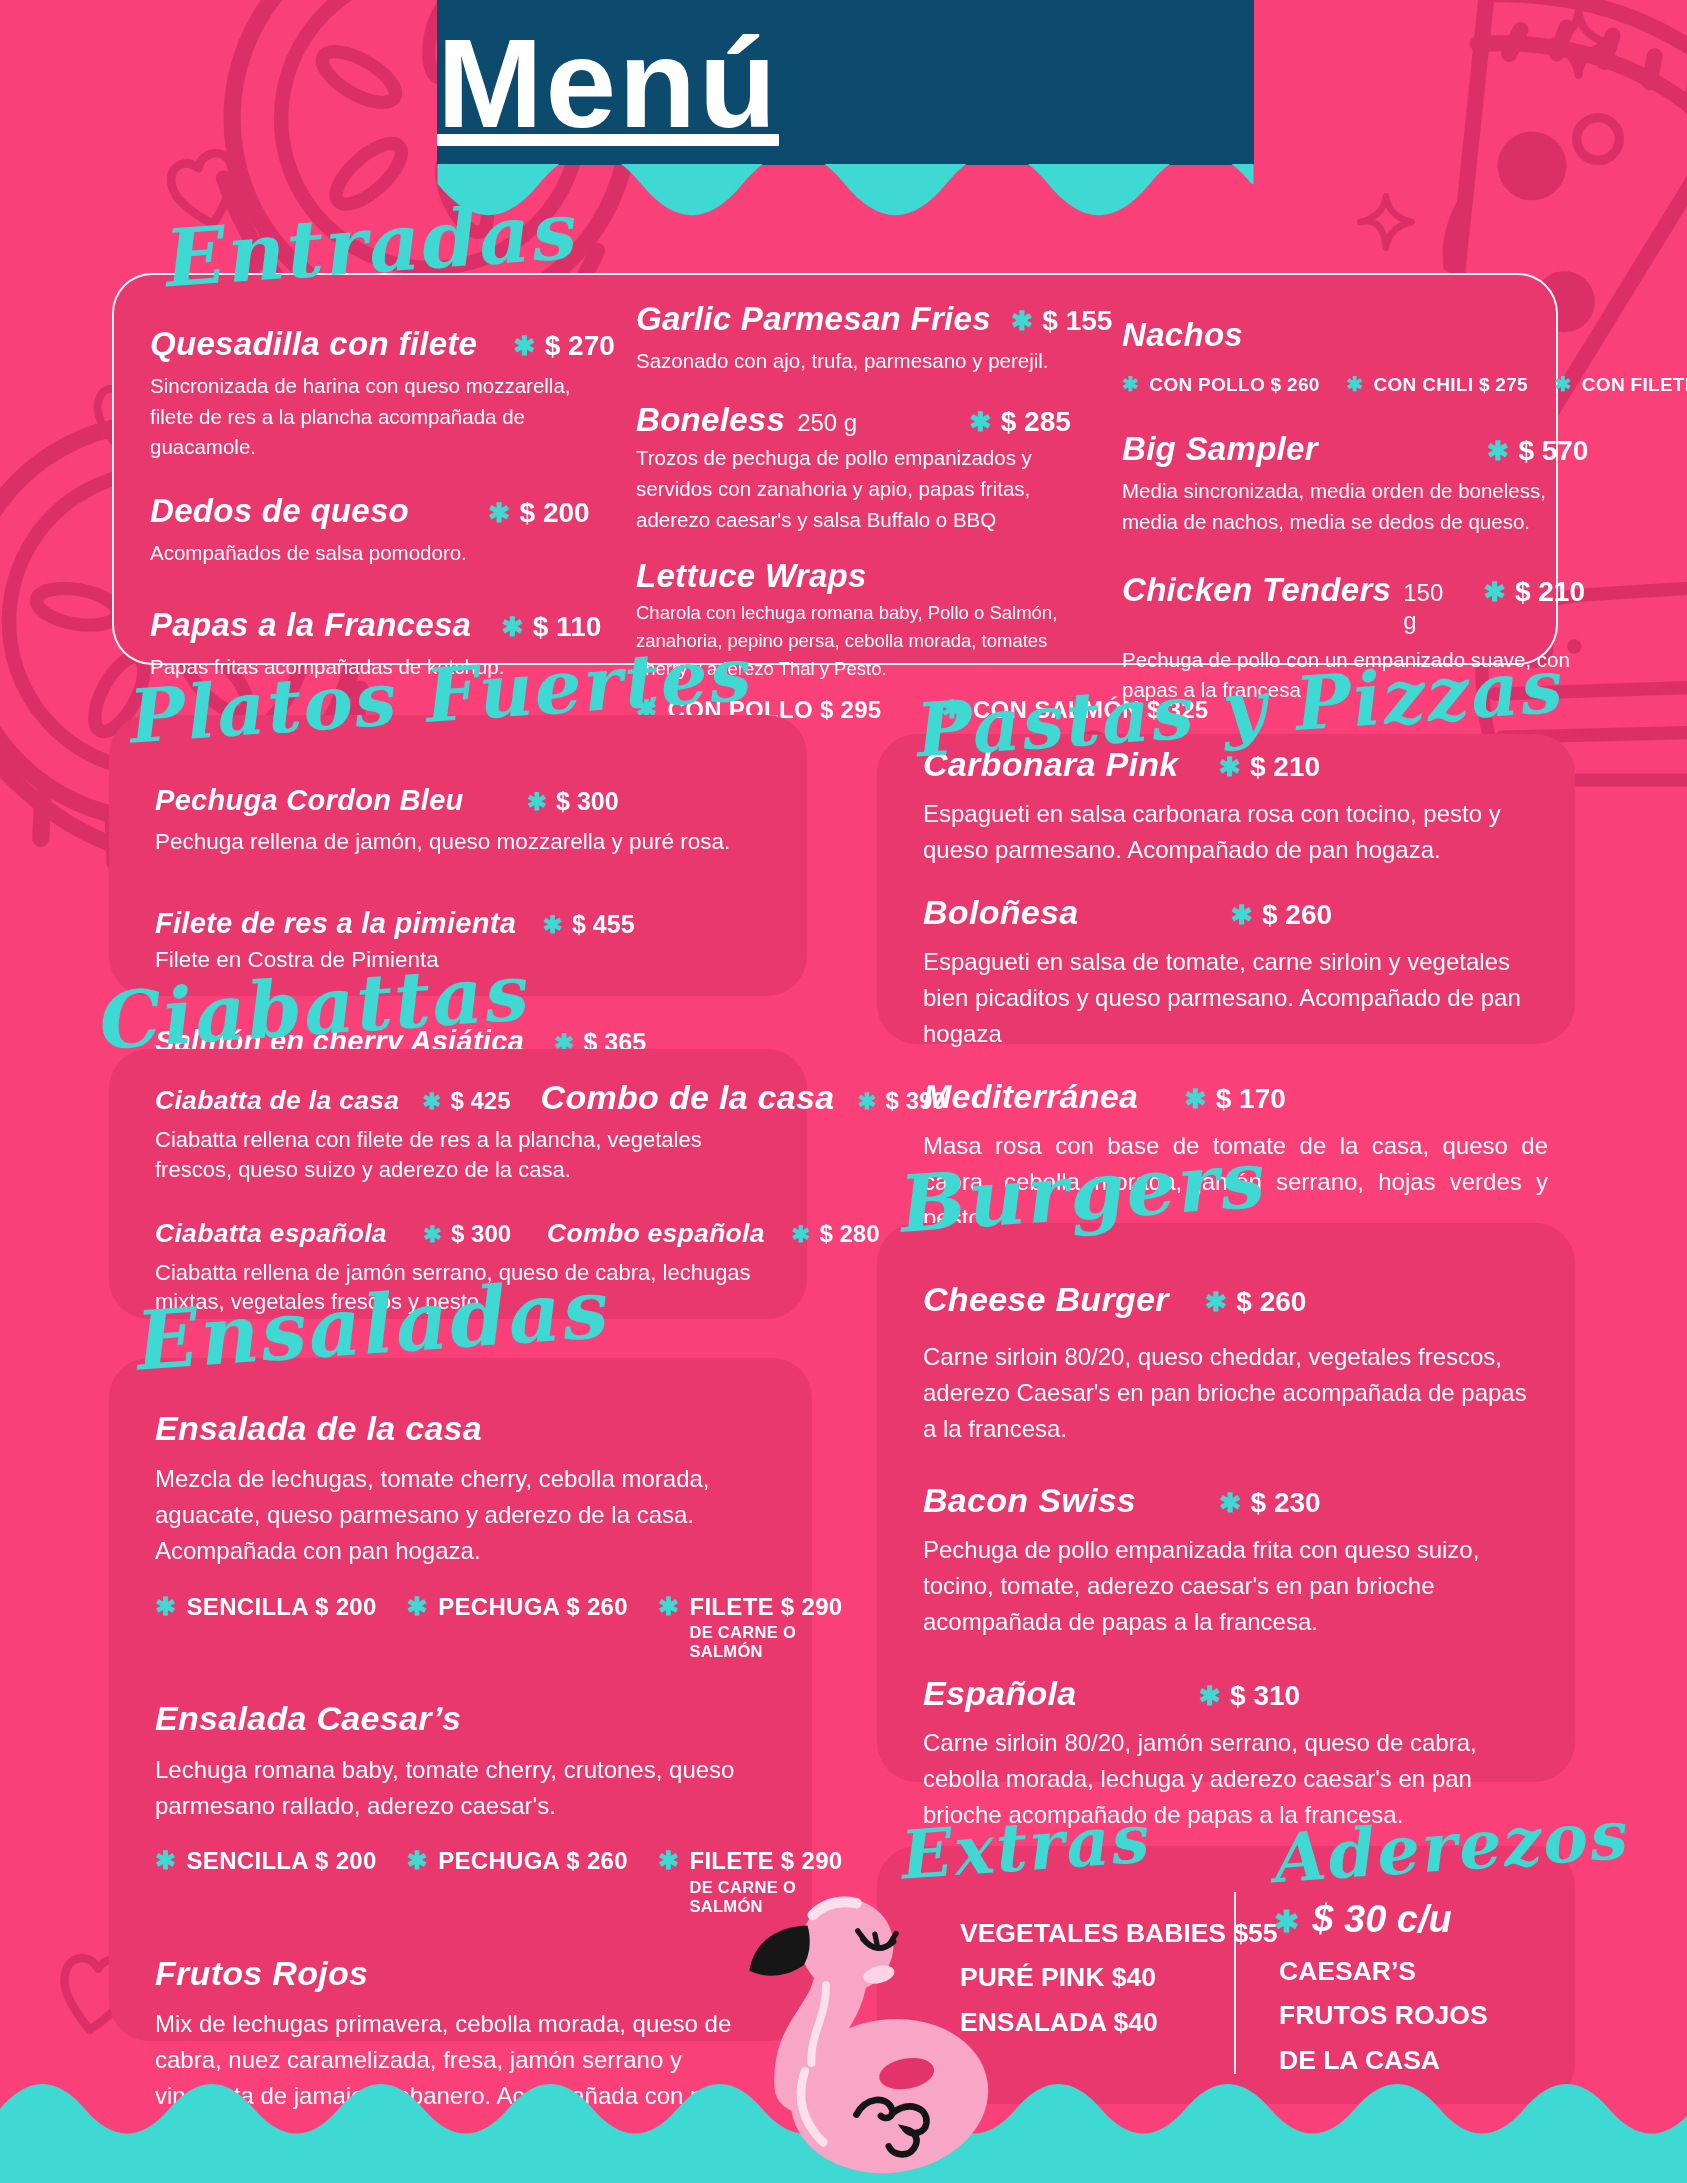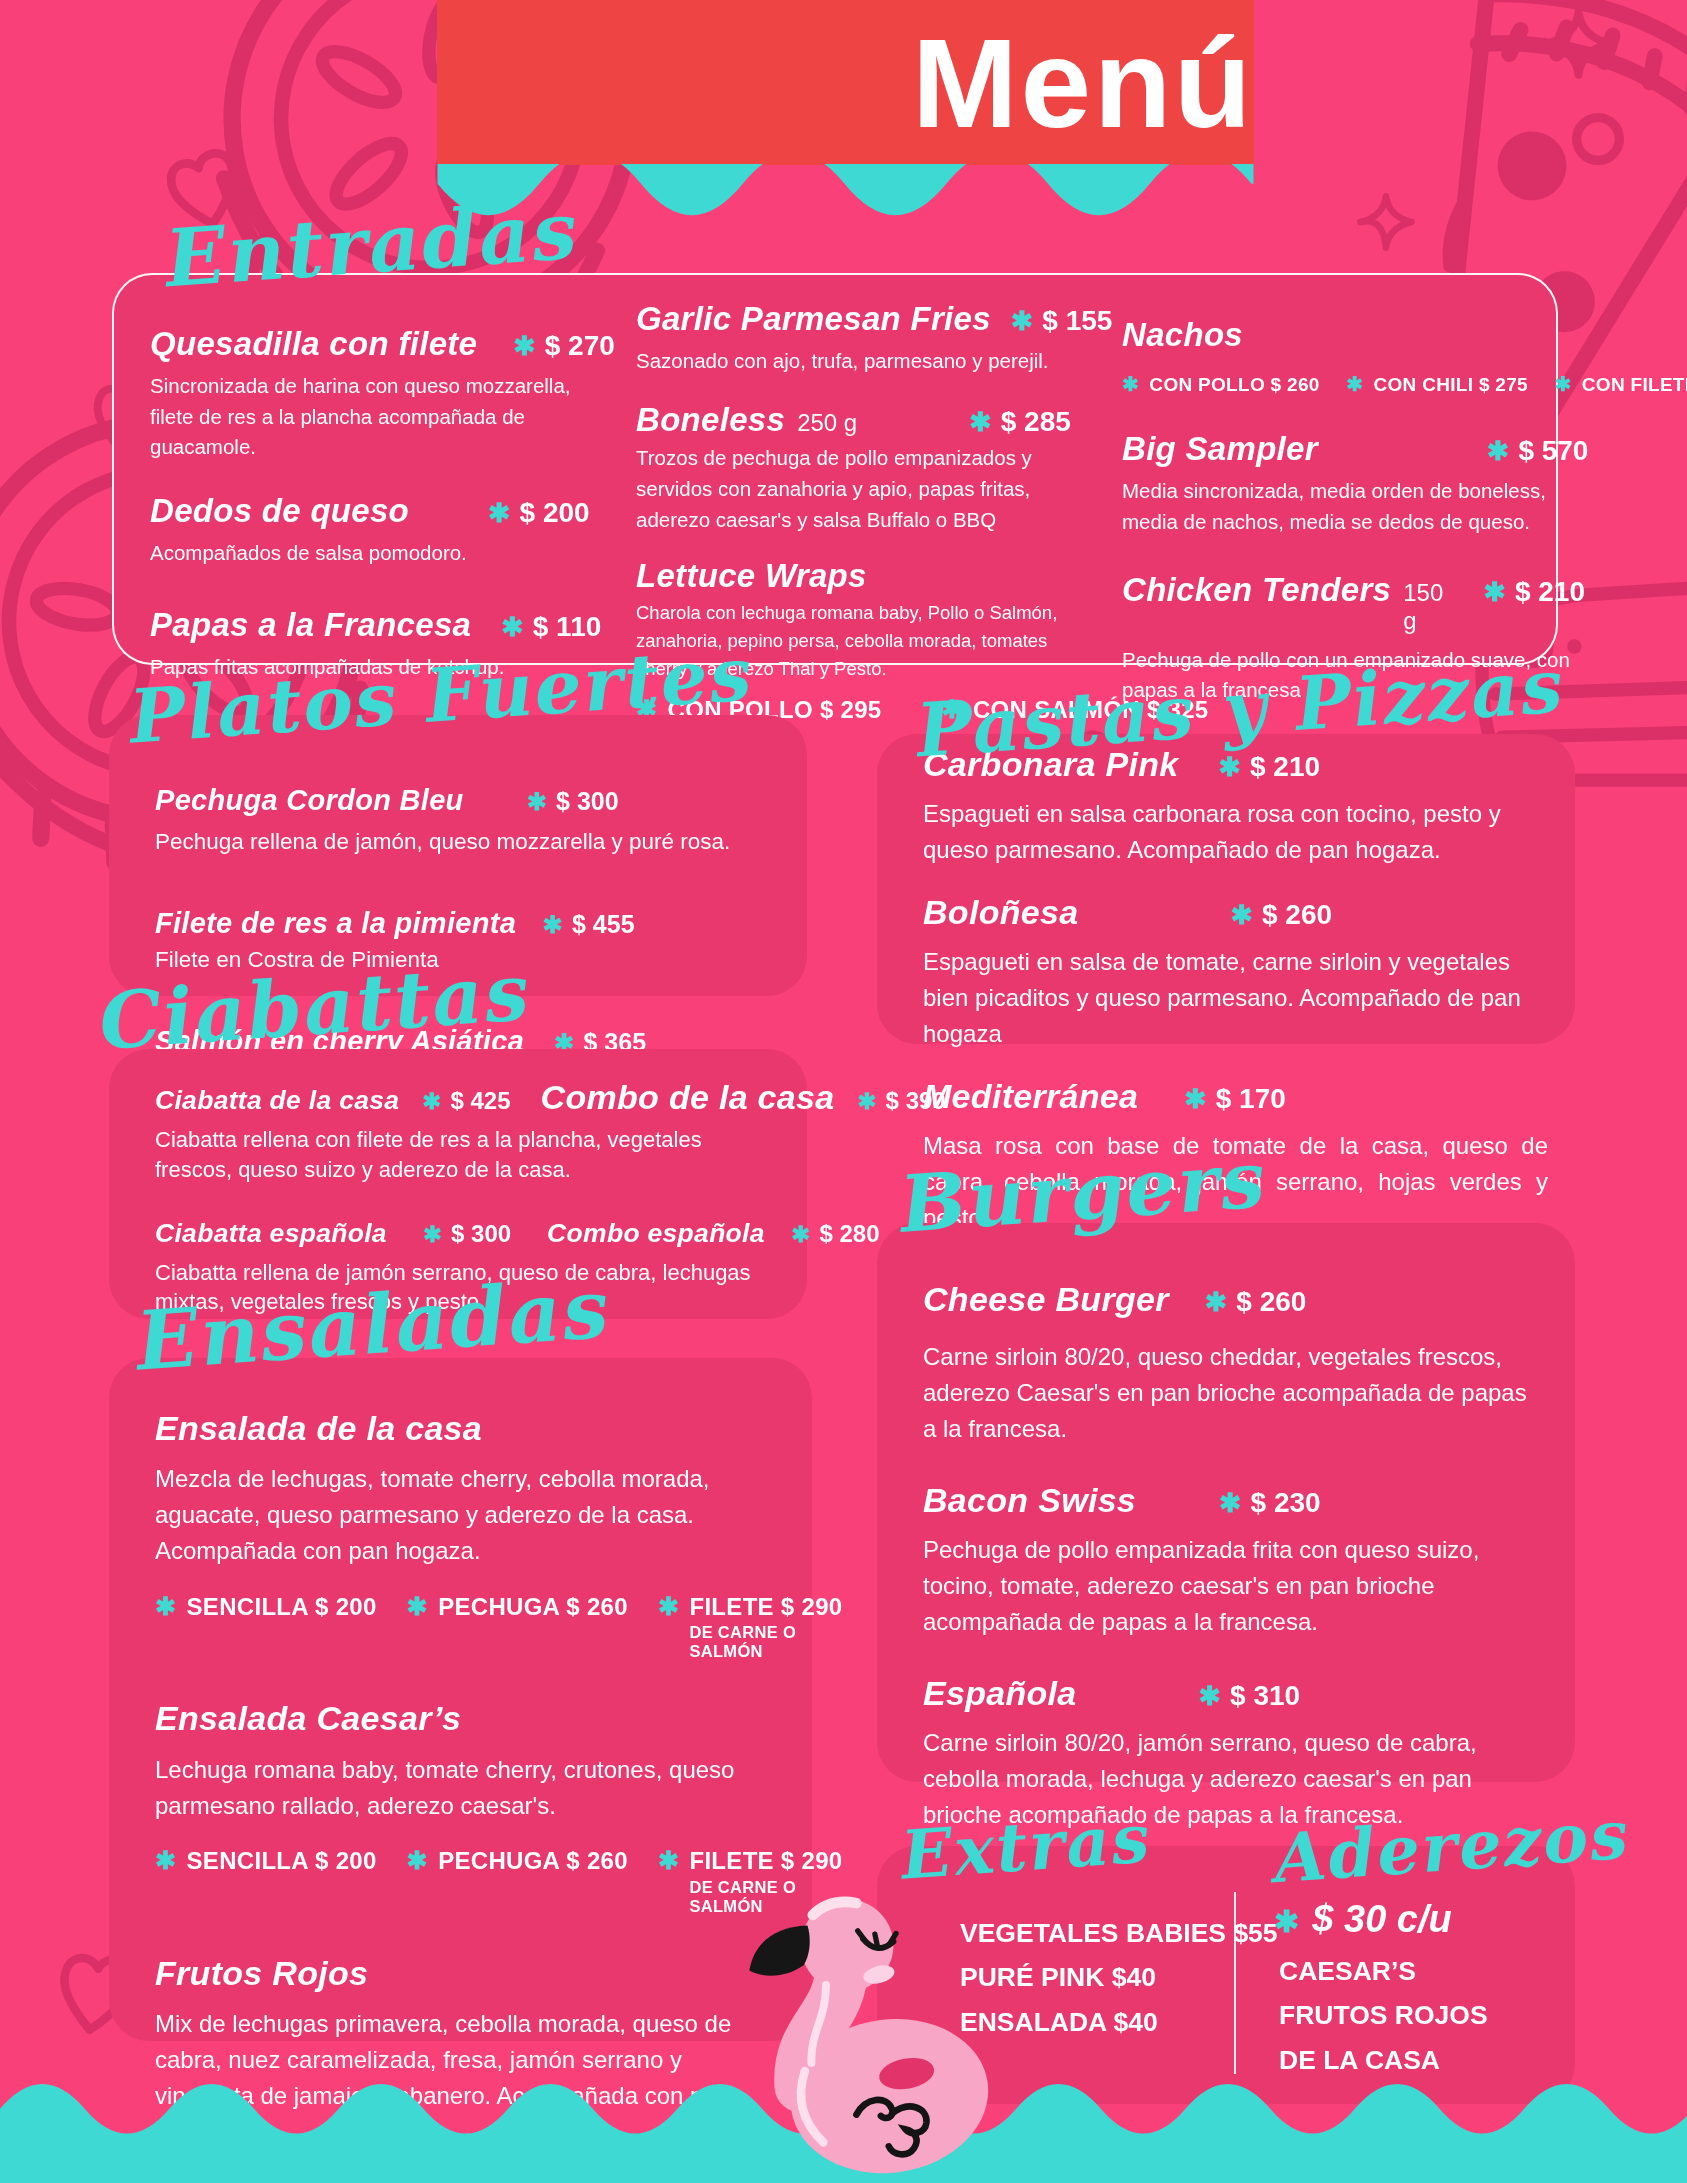--- a/index.html
+++ b/index.html
@@ -13,22 +13,22 @@
   }
   .doodle{position:absolute;z-index:1;}
   .doodle path,.doodle circle,.doodle ellipse,.doodle line{
     stroke:#DA3067;fill:none;stroke-linecap:round;stroke-linejoin:round;
   }
   .doodle .fill{fill:#DA3067;stroke:none;}
 
   
   .header{position:absolute;left:437px;top:0;width:817px;z-index:5;}
   .header-rect{
-    background:#ef4444;height:165px;
-    display:flex;align-items:center;justify-content:flex-end;
+    background:#0c4a6e;height:165px;
+    display:flex;align-items:center;justify-content:flex-start;text-decoration:underline;
   }
   .header-title{
     margin:0;font-size:127px;font-weight:900;letter-spacing:2.6px;
     color:#fff;font-family:"Liberation Sans",sans-serif;
   }
   .header-wave{display:block;margin-top:-1.3px;}
 
   
   .script{
     position:absolute;z-index:12;

